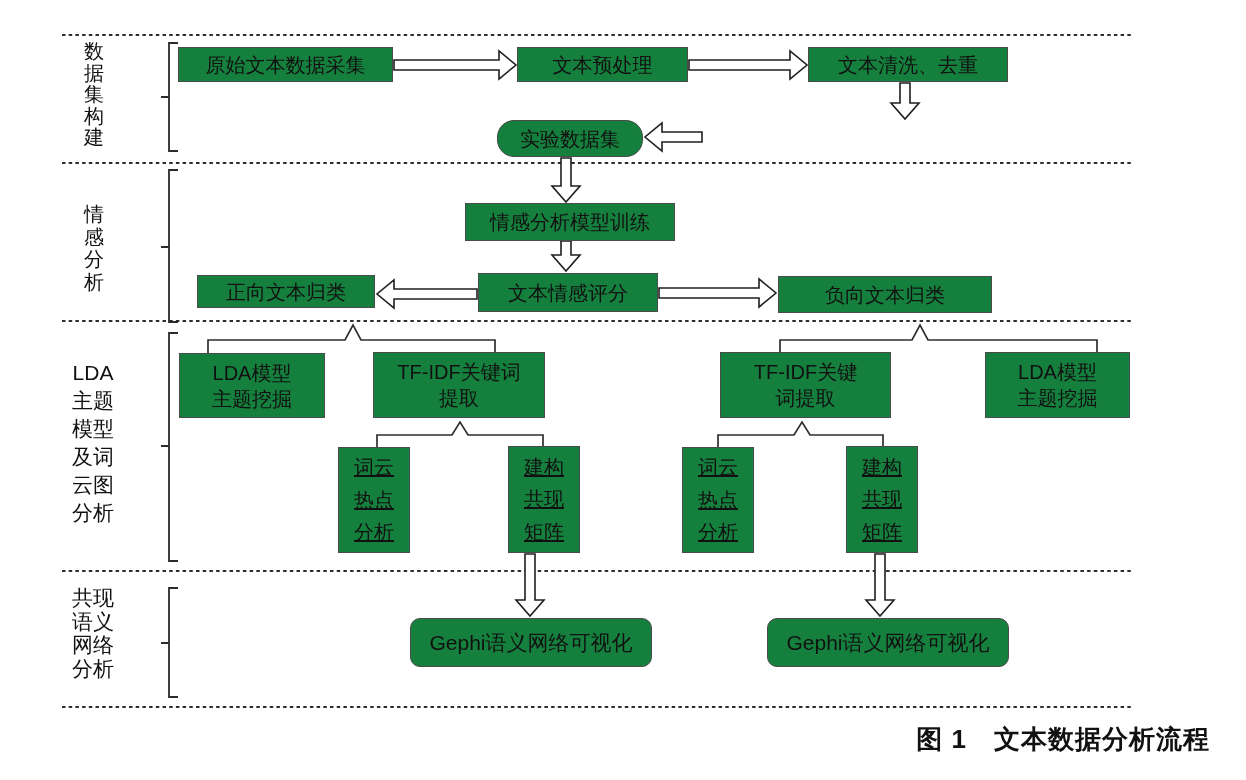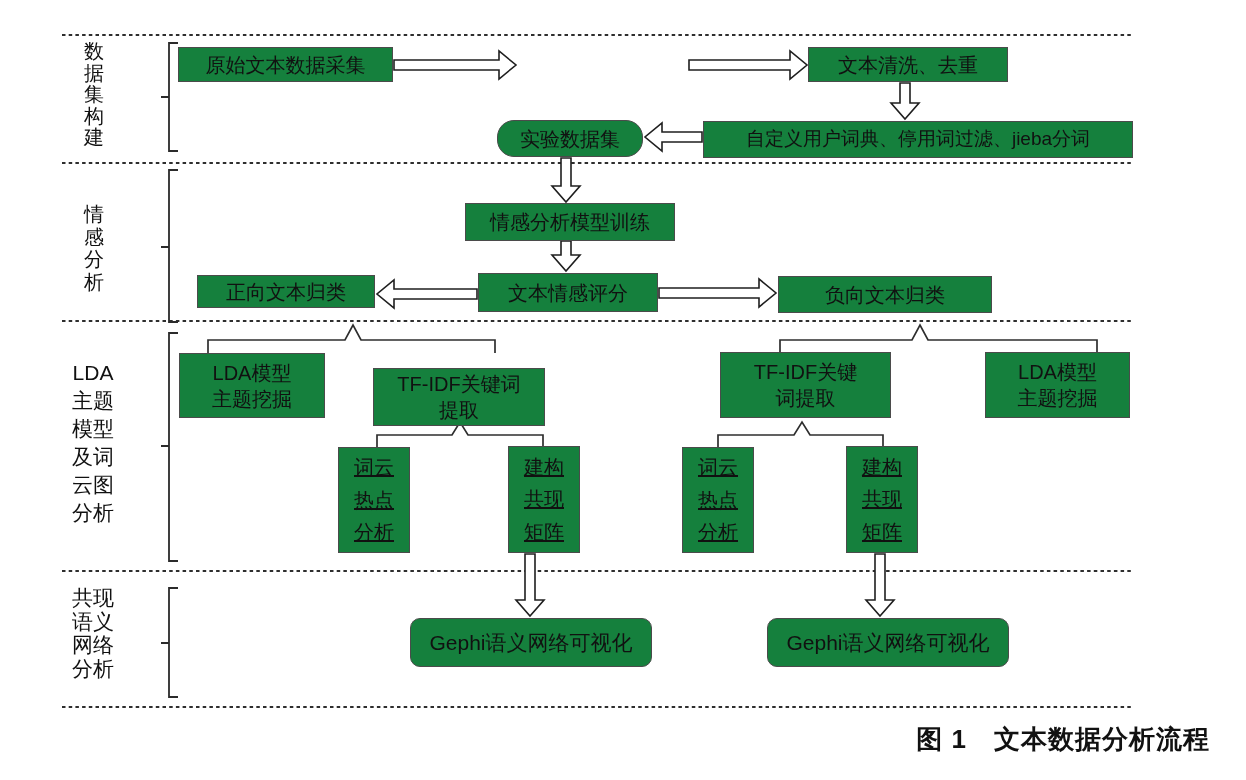--- a/index.html
+++ b/index.html
@@ -86,30 +86,30 @@
 模型
 及词
 云图
 分析</div>
   <div class="sec-label" id="label-network">共现
 语义
 网络
 分析</div>
 
   <div class="box" style="left:178px;top:47px;width:215px;height:35px;">原始文本数据采集</div>
+  <div class="box" style="left:517px;top:47px;width:171px;height:35px;">文本预处理</div>
   <div class="box" style="left:808px;top:47px;width:200px;height:35px;">文本清洗、去重</div>
   <div class="box" style="left:497px;top:120px;width:146px;height:37px;border-radius:17px;">实验数据集</div>
-  <div class="box small" style="left:703px;top:121px;width:430px;height:37px;">自定义用户词典、停用词过滤、jieba分词</div>
   <div class="box" style="left:465px;top:203px;width:210px;height:38px;">情感分析模型训练</div>
   <div class="box" style="left:478px;top:273px;width:180px;height:39px;">文本情感评分</div>
   <div class="box" style="left:197px;top:275px;width:178px;height:33px;">正向文本归类</div>
   <div class="box" style="left:778px;top:276px;width:214px;height:37px;">负向文本归类</div>
   <div class="box" style="left:179px;top:353px;width:146px;height:65px;">LDA模型
 主题挖掘</div>
-  <div class="box" style="left:373px;top:368px;width:172px;height:58px;">TF-IDF关键词
+  <div class="box" style="left:373px;top:352px;width:172px;height:66px;">TF-IDF关键词
 提取</div>
   <div class="box" style="left:712px;top:352px;width:171px;height:66px;margin-left:8px;">TF-IDF关键
 词提取</div>
   <div class="box" style="left:985px;top:352px;width:145px;height:66px;">LDA模型
 主题挖掘</div>
   <div class="box tall" style="left:338px;top:447px;width:72px;height:106px;">词云
 热点
 分析</div>
   <div class="box tall" style="left:508px;top:446px;width:72px;height:107px;">建构
 共现

